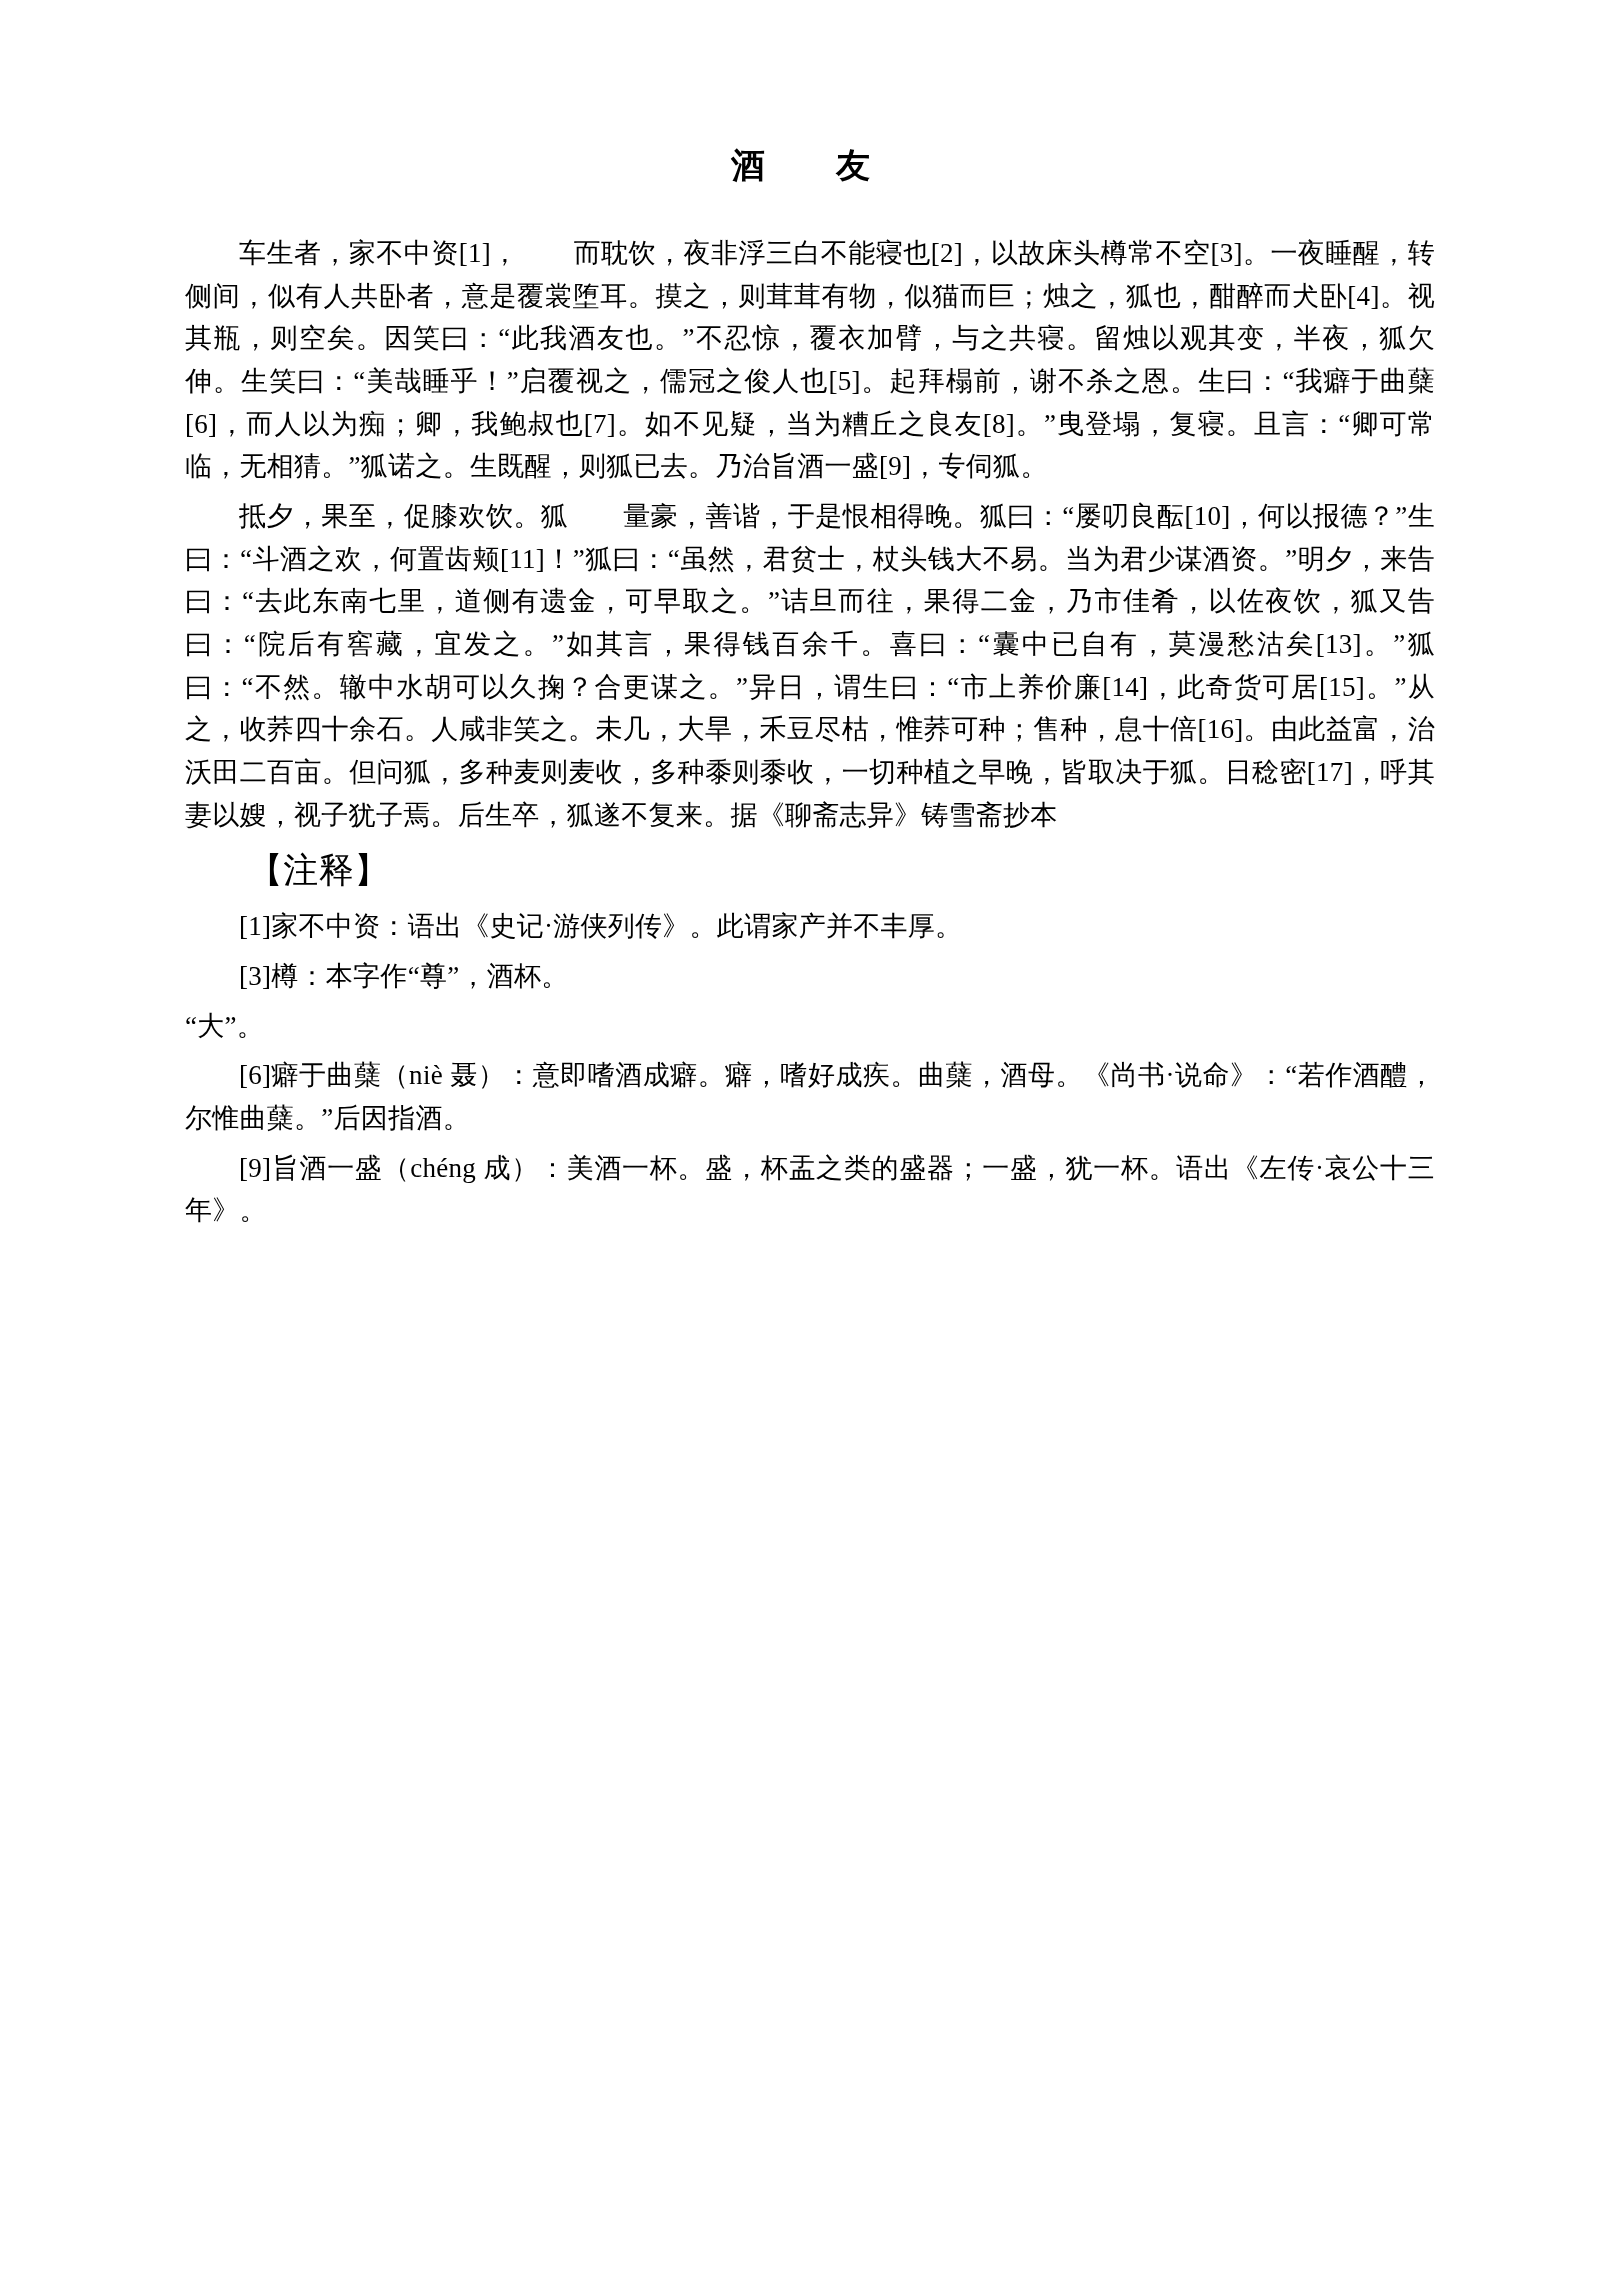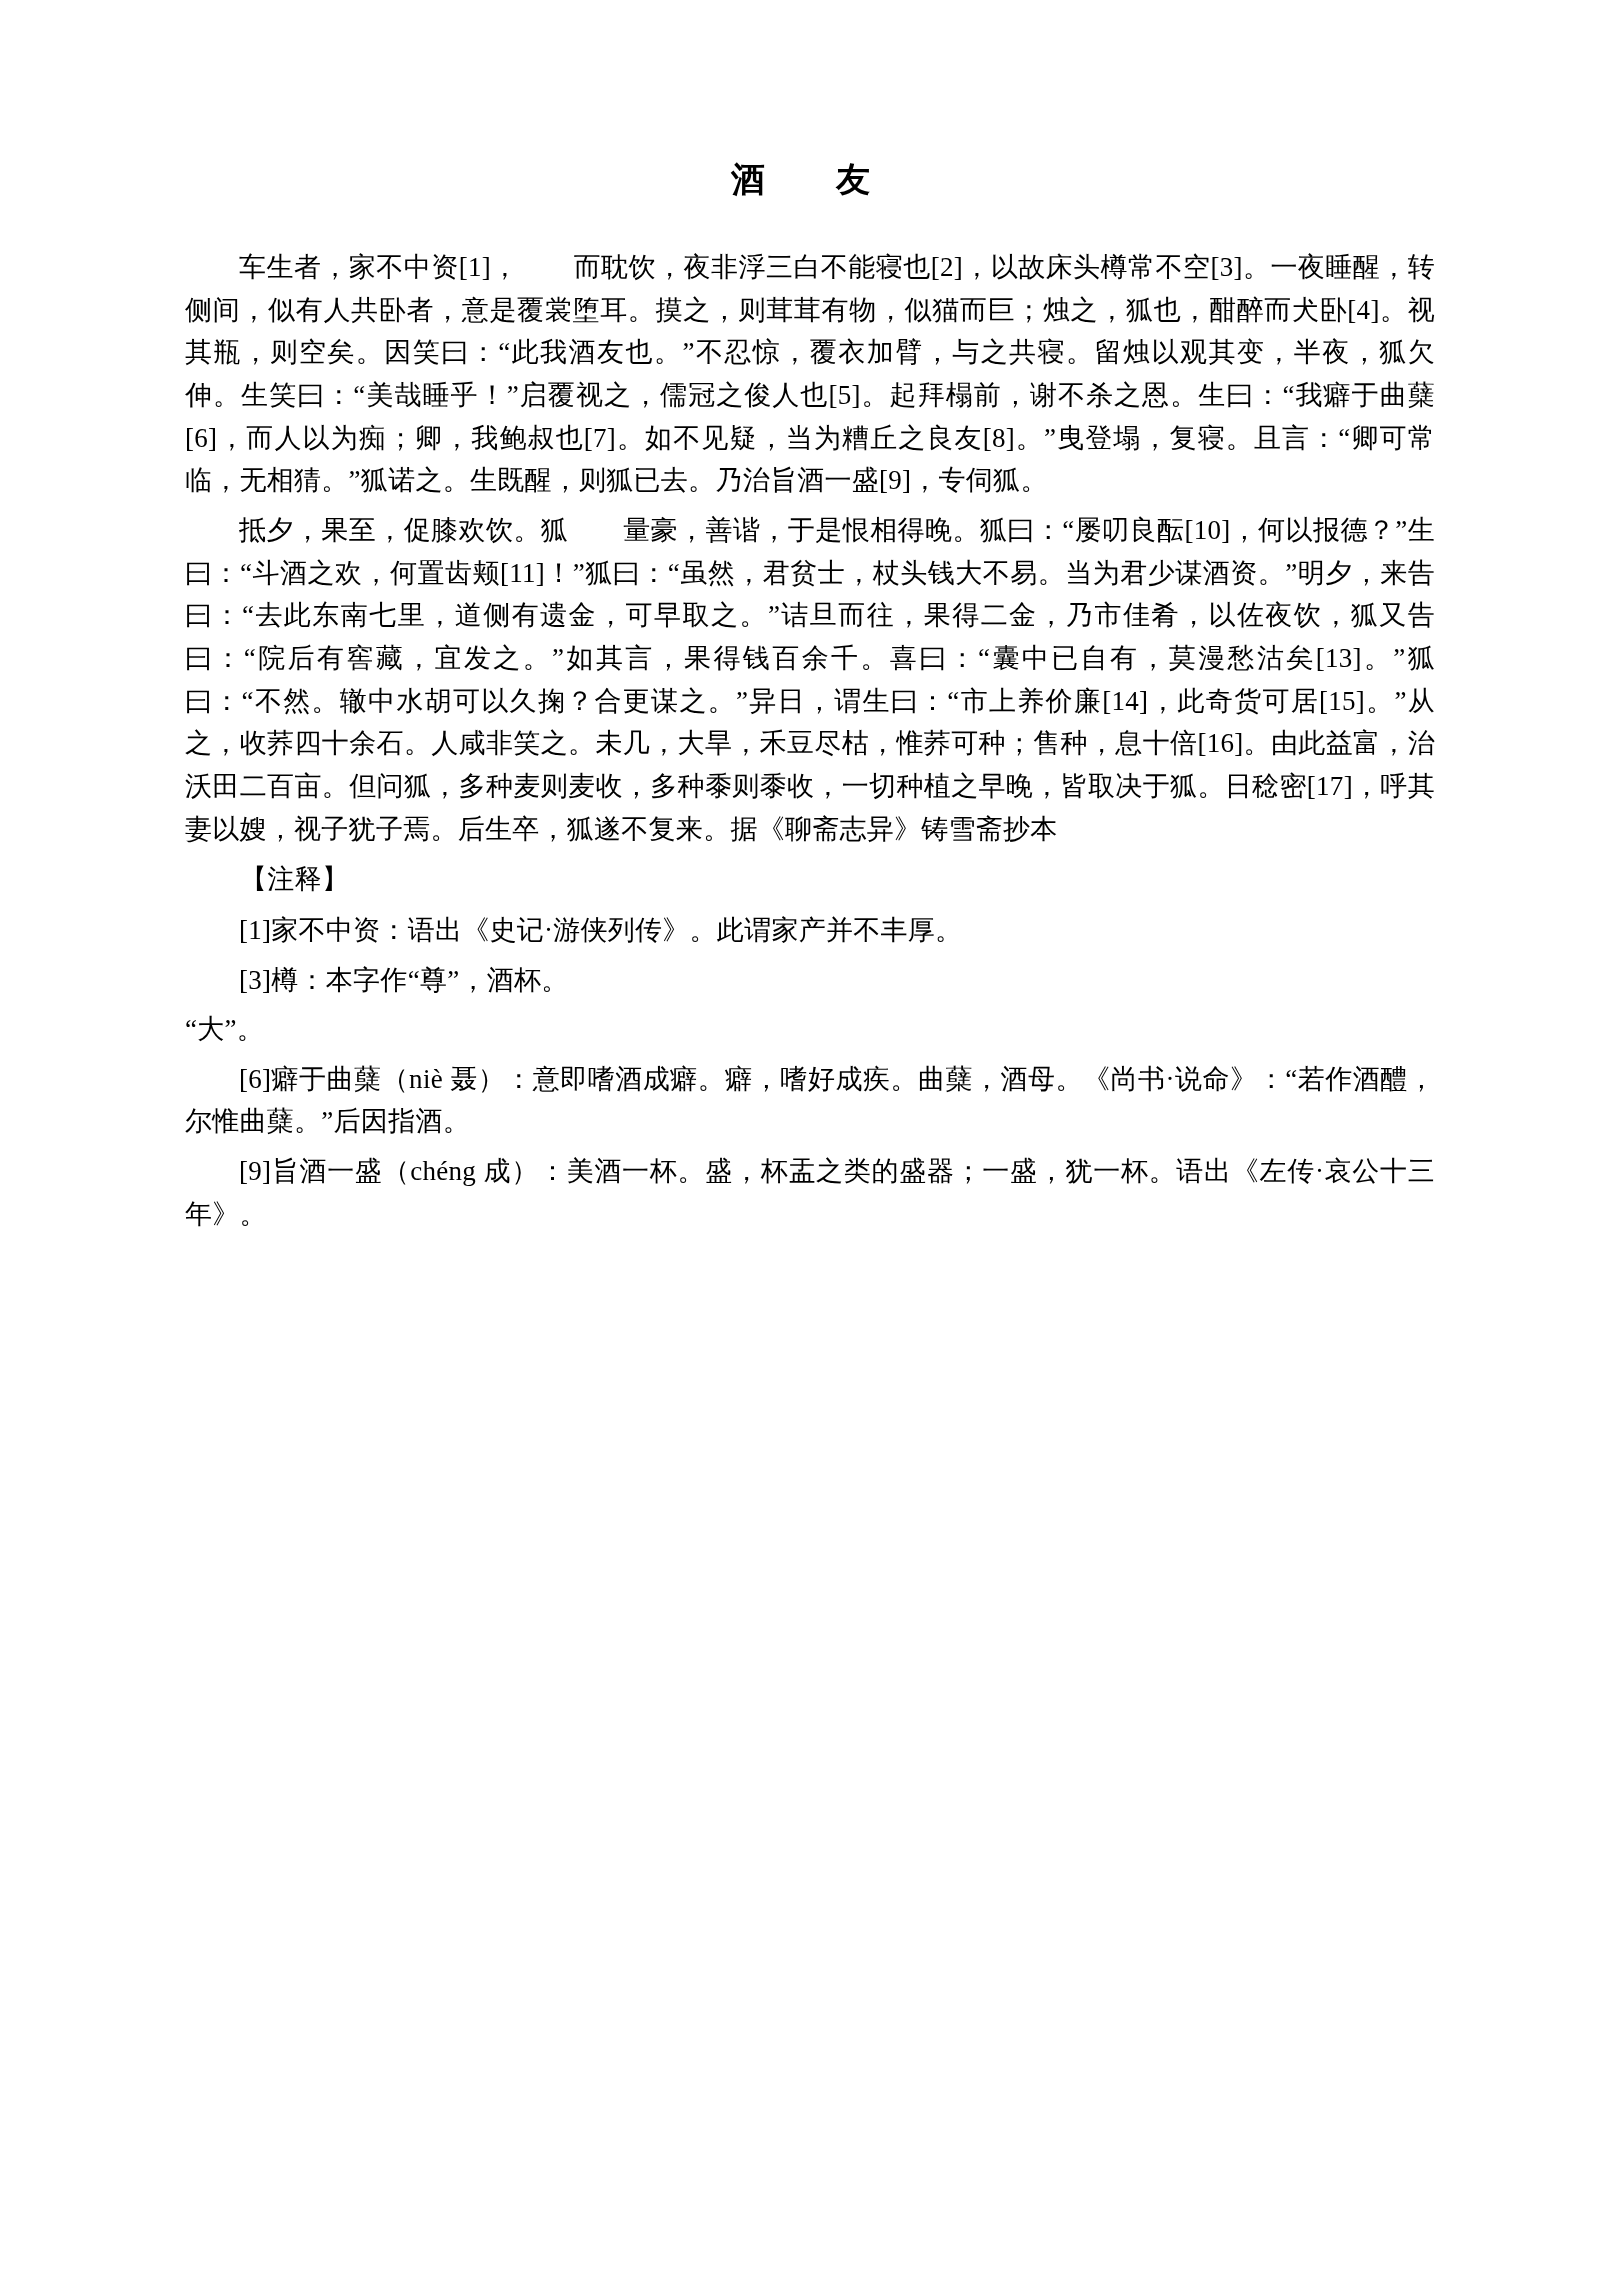--- a/index.html
+++ b/index.html
@@ -16,21 +16,21 @@
     height: 2292px;
     background: #ffffff;
     position: relative;
     box-sizing: border-box;
     padding: 0;
     overflow: hidden;
   }
   .content {
     position: absolute;
     left: 178px;
-    top: 157px;
+    top: 143px;
     width: 1264px;
   }
   .doc-title {
     text-align: center;
     font-size: 34px;
     font-weight: bold;
     letter-spacing: 0.55em;
     margin: 0 0 43px 0;
     font-family: "Liberation Serif", "DejaVu Serif", serif;
   }
@@ -46,23 +46,23 @@
     text-indent: 2em;
   }
   p.note-para {
     text-indent: 2em;
   }
   p.note-cont {
     text-indent: 0;
   }
   .section-head {
     text-indent: 2em;
-    font-size: 27px;
+    font-size: 35px;
     line-height: 1.58;
-    margin: 8px;
+    margin: 0;
     font-weight: normal;
   }
 </style>
 </head>
 <body>
 
 <div class="page">
   <div class="content">
 
     <h1 class="doc-title">酒　友</h1>

